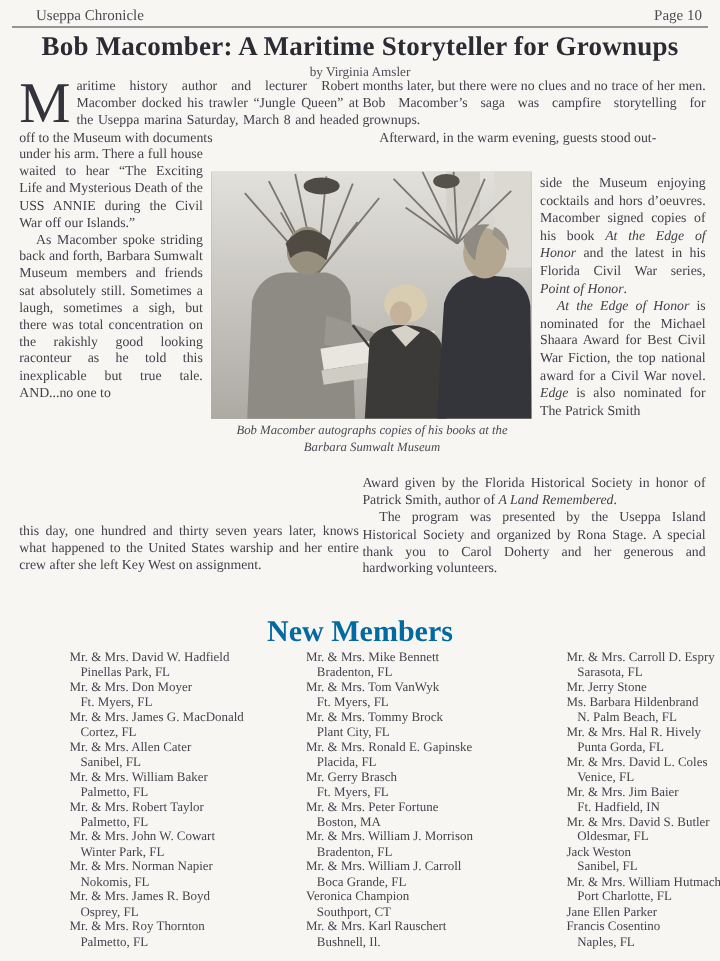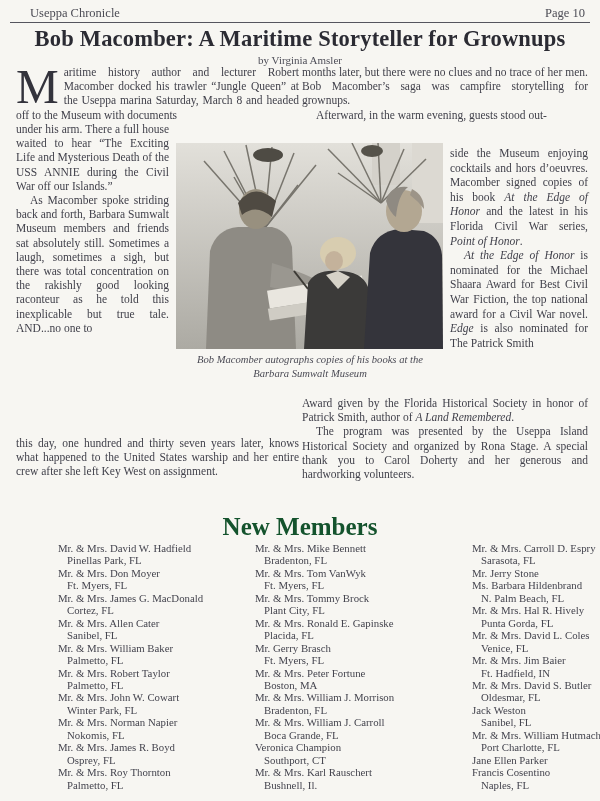--- a/index.html
+++ b/index.html
@@ -27,21 +27,21 @@
   .r3{left:302px;top:396px;width:286px;}
   .dropcap{float:left;font-size:48px;line-height:37px;padding:3px 5px 0 0;color:#33333c;}
   
   .photo{position:absolute;left:176px;top:143px;width:267px;height:206px;
          background:#c9c6c0;box-shadow:0 0 0 1px #a9a6a0 inset;}
   .photo svg{display:block;width:100%;height:100%;}
   .caption{position:absolute;left:155px;top:353px;width:310px;text-align:center;
            font-style:italic;font-size:10.6px;line-height:13.5px;color:#4a4a54;}
   
   .nm-head{position:absolute;left:0;right:0;top:513px;text-align:center;
-           font-size:25px;font-weight:bold;color:#14532d;}
+           font-size:25px;font-weight:bold;color:#0369a1;}
   .mcol{position:absolute;top:542px;font-size:10.8px;line-height:12.45px;color:#44444e;margin-left:40px;}
   .mcol1{left:18px;width:196px;}
   .mcol2{left:215px;width:212px;}
   .mcol3{left:432px;width:166px;}
   .mname{white-space:nowrap;}
   .mcity{padding-left:9px;white-space:nowrap;}
 </style>
 </head>
 <body>
 

